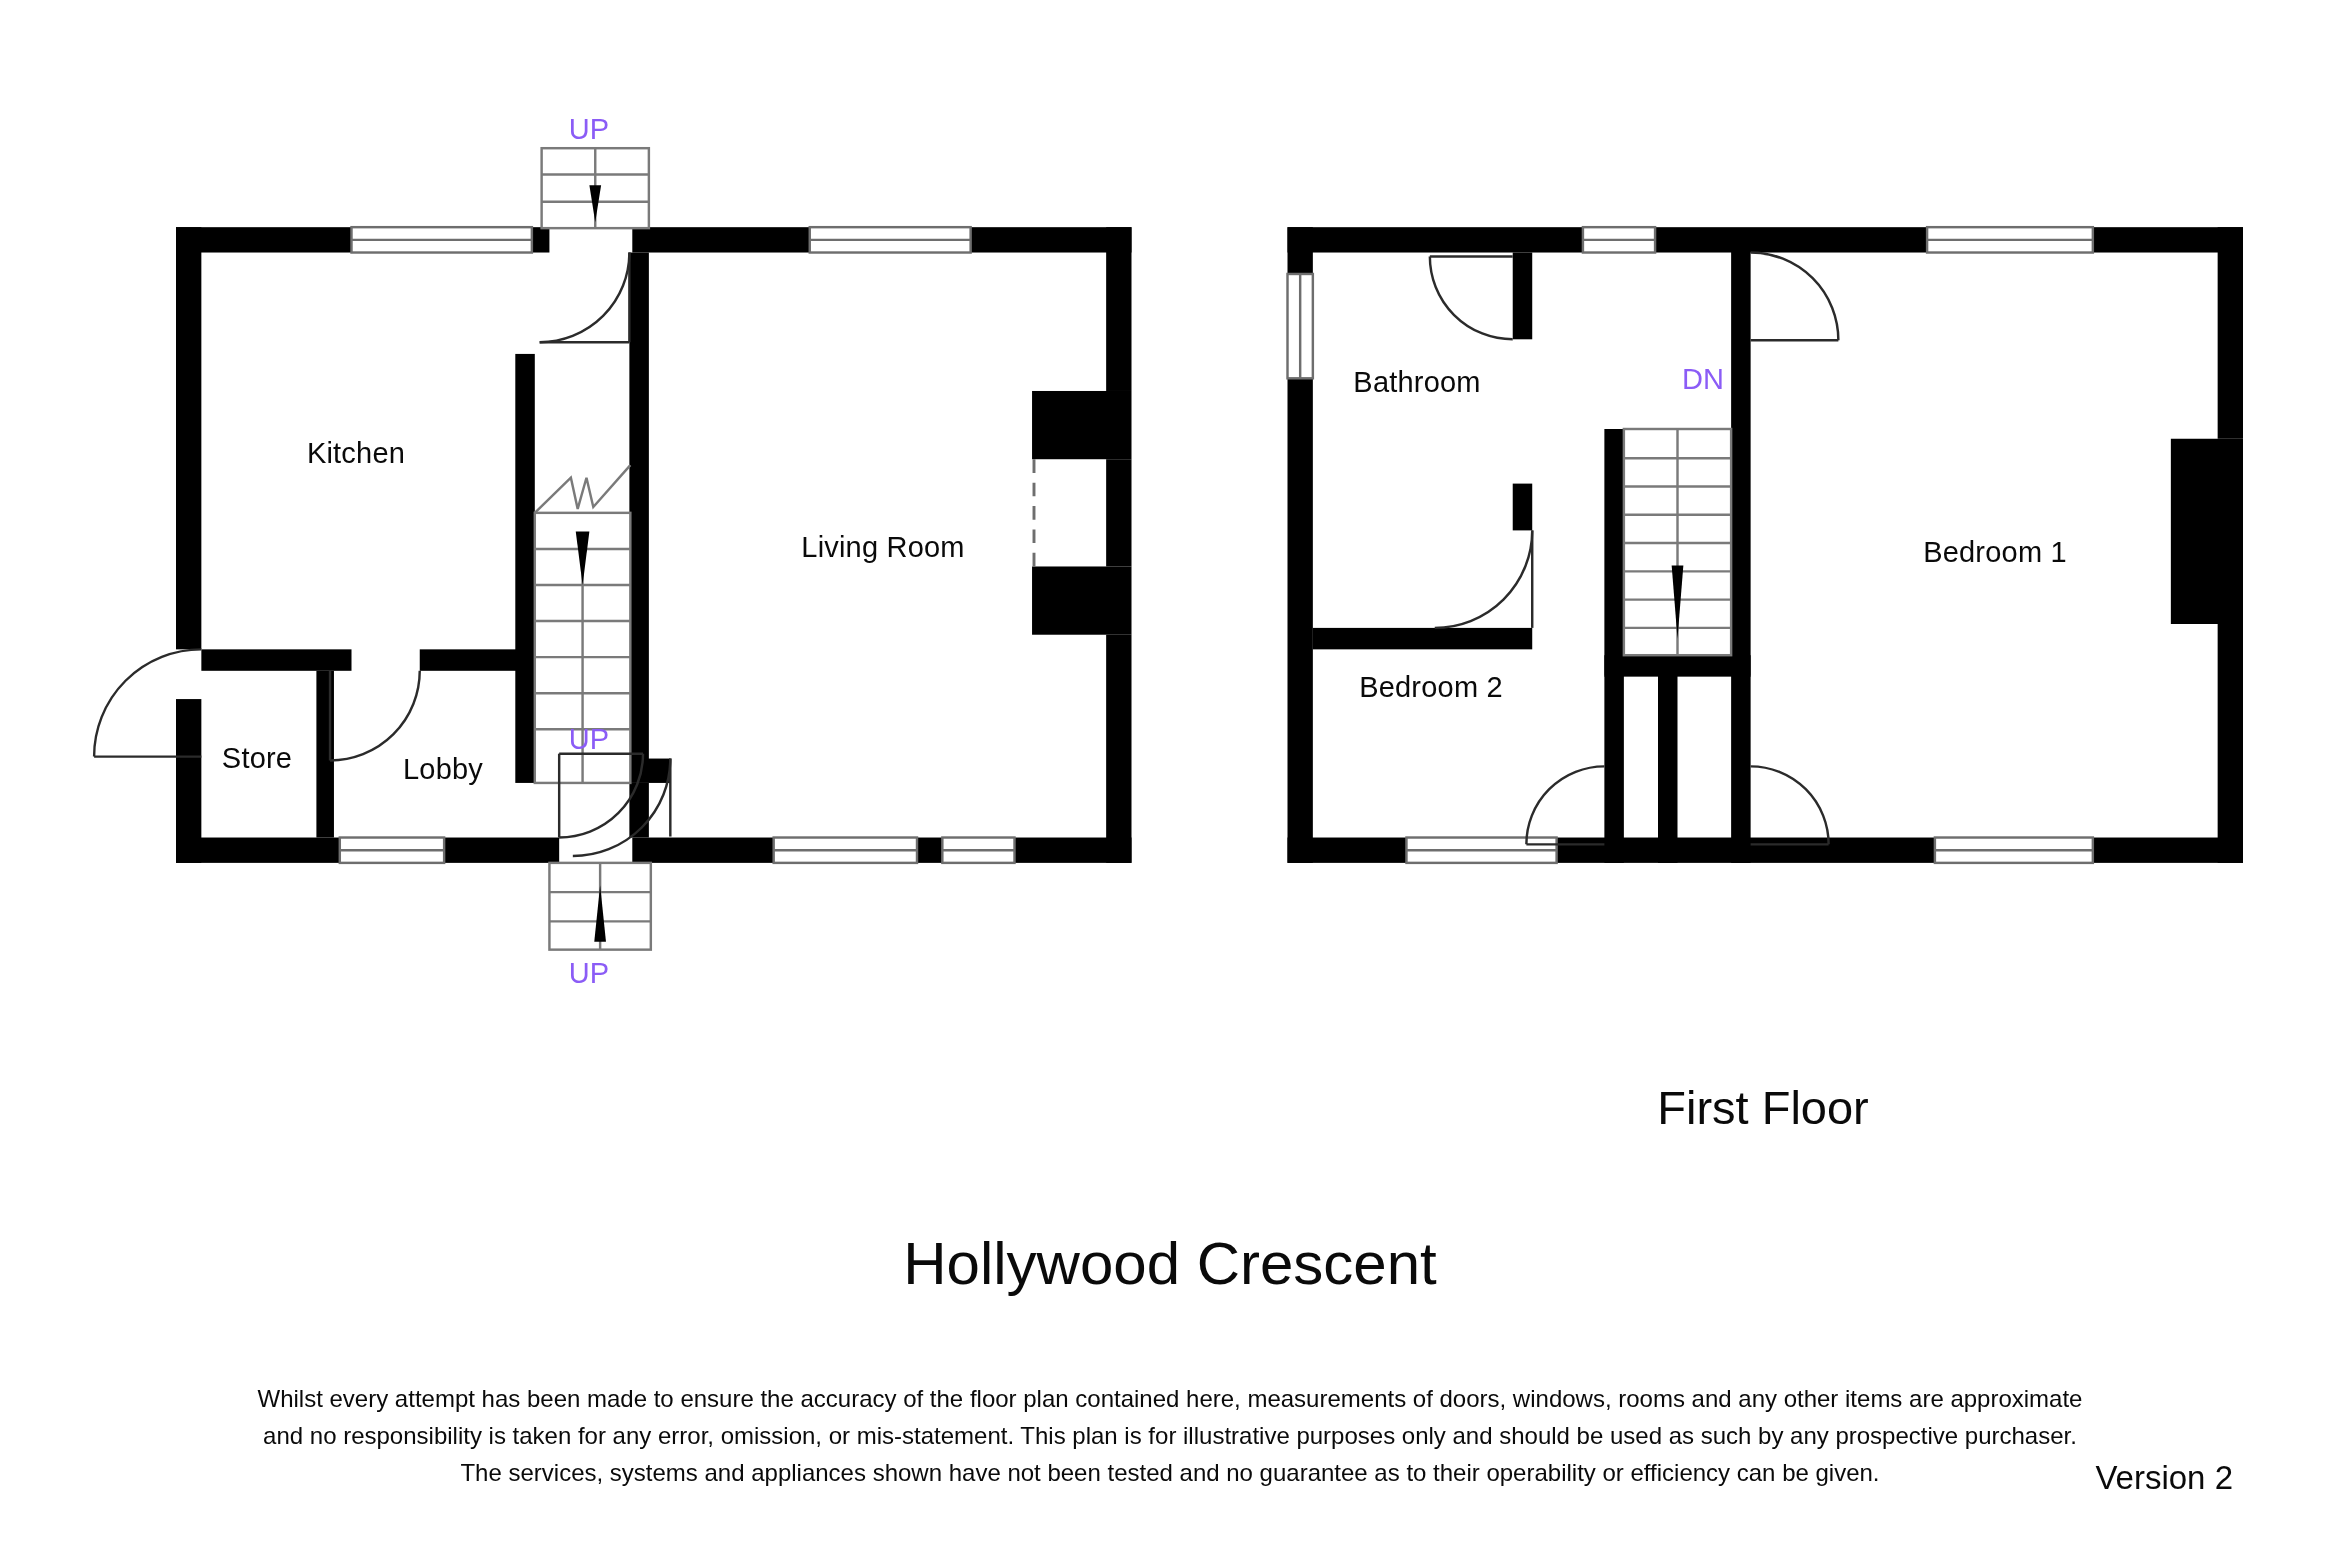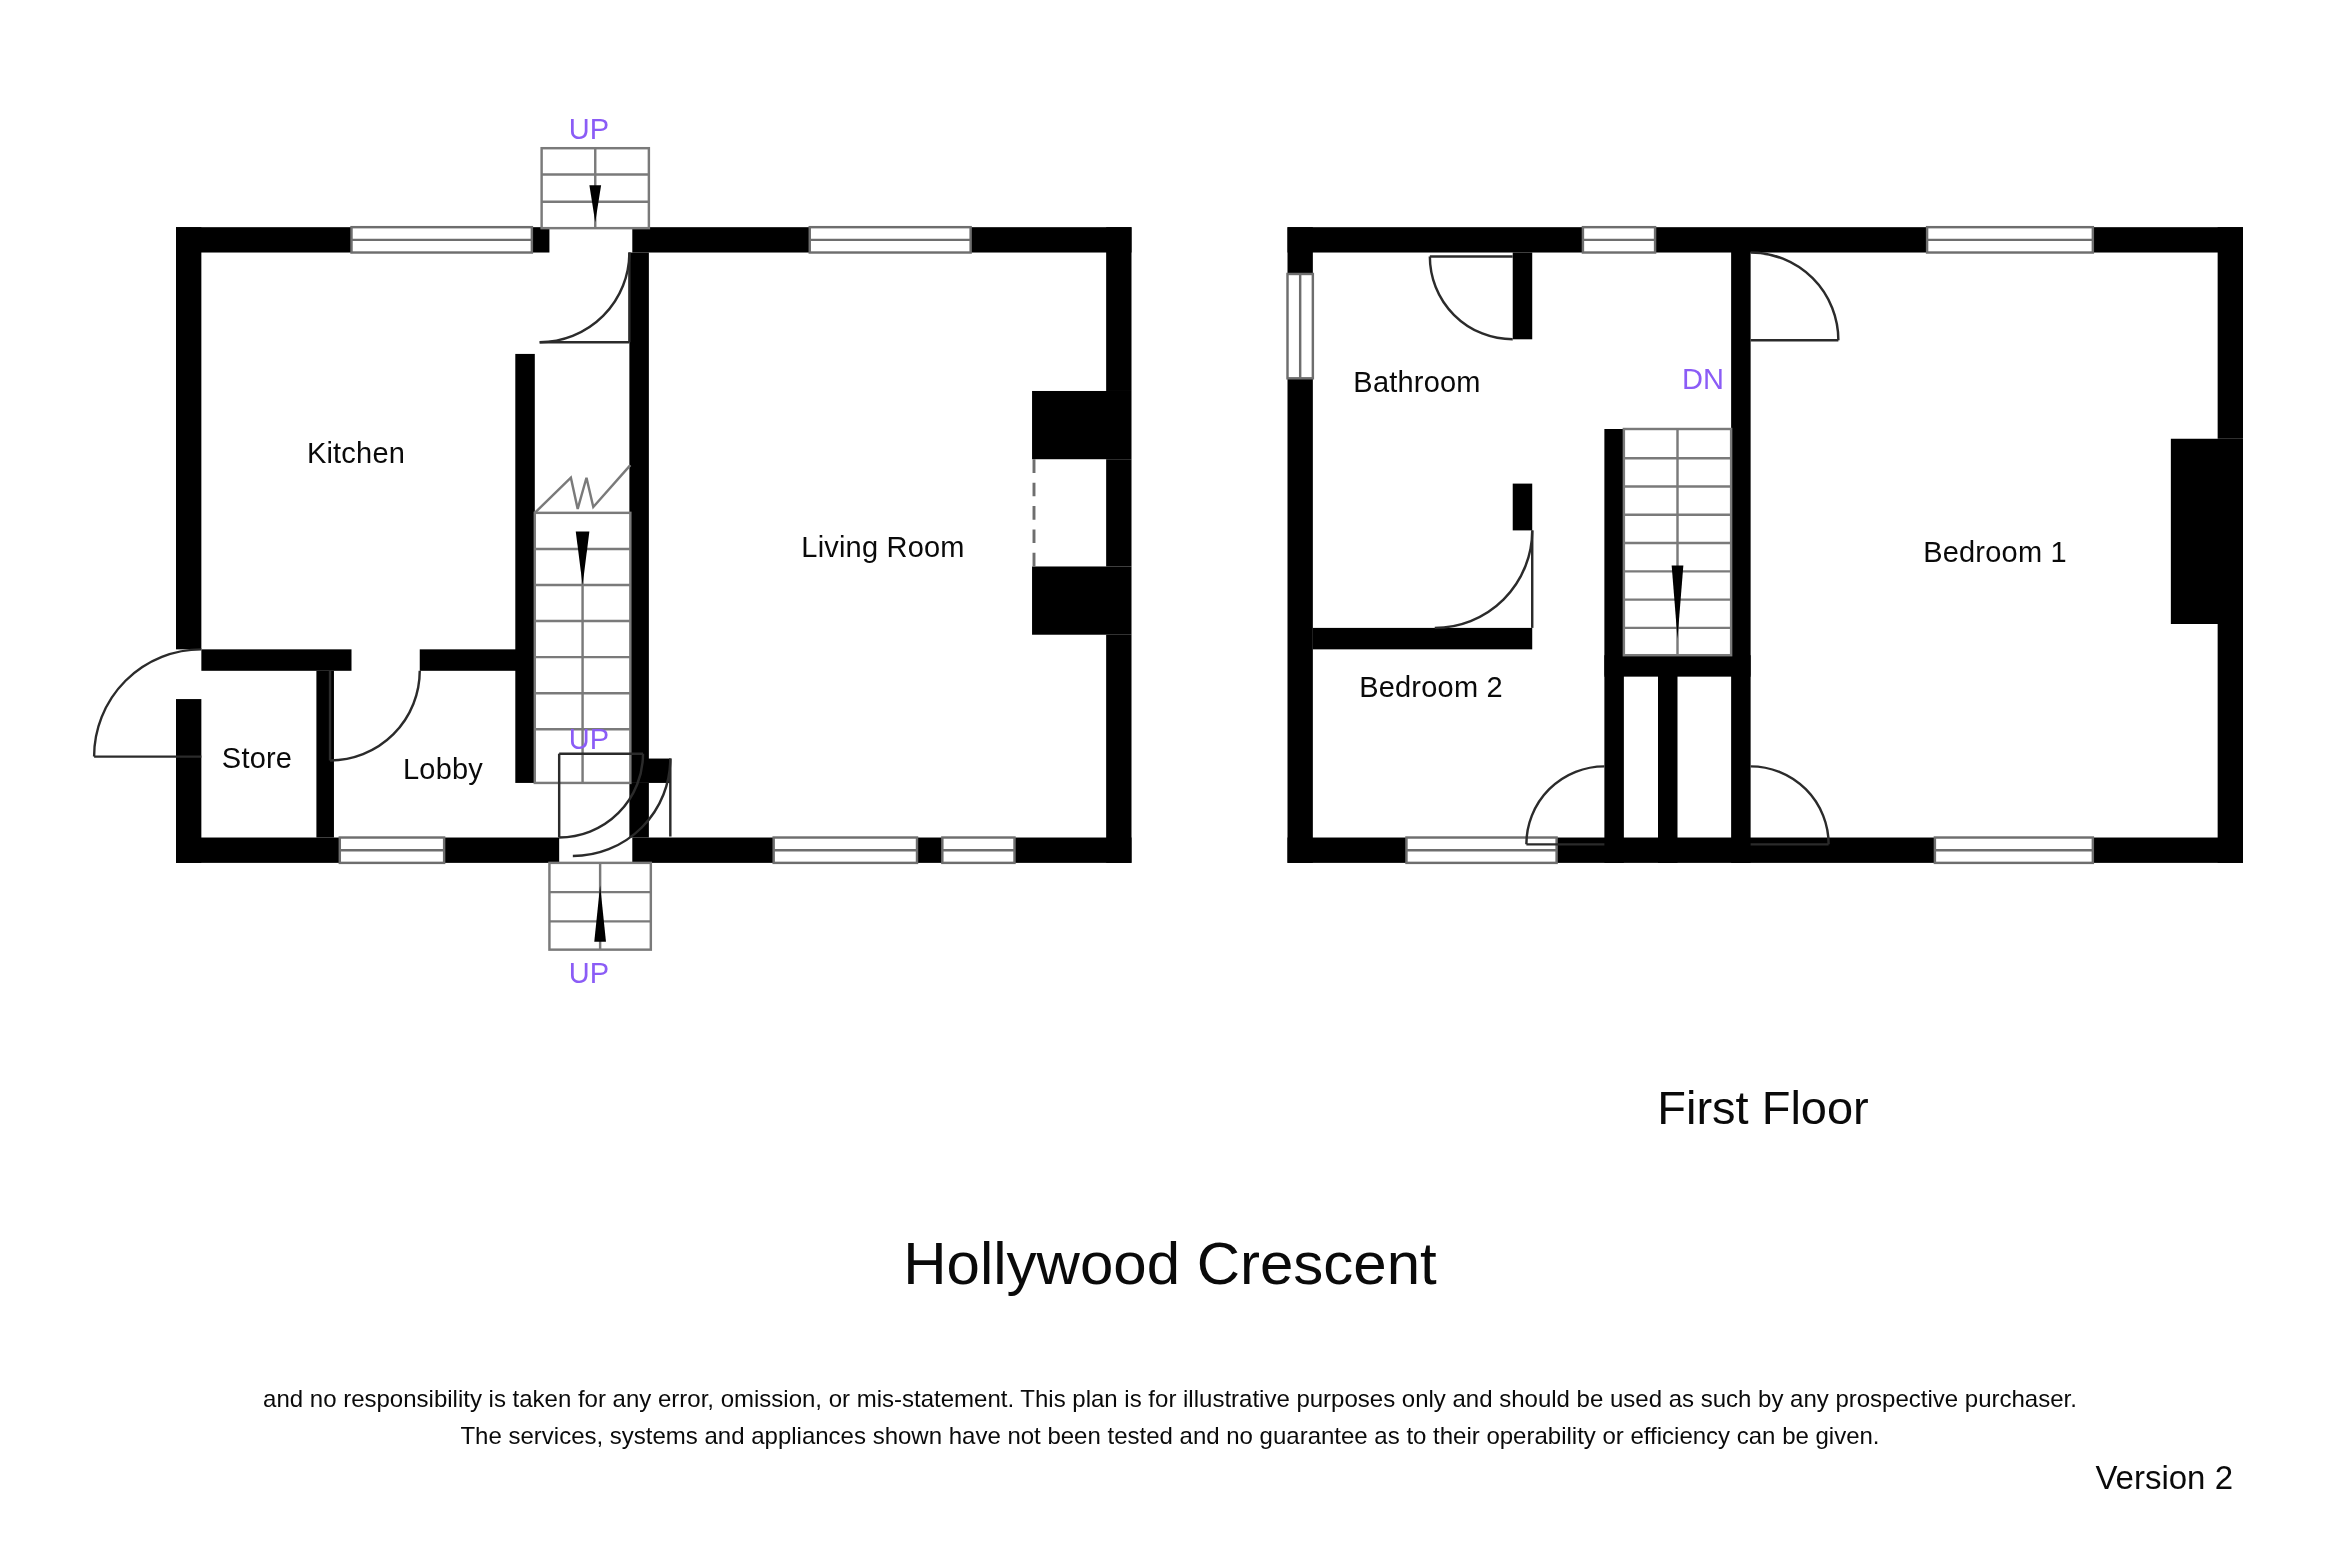--- a/index.html
+++ b/index.html
@@ -317,20 +317,21 @@
   <div class="room-label" style="left:1995px; top:552px;">Bedroom 1</div>
   <div class="room-label" style="left:1395px; top:687px;margin-left:36px;">Bedroom 2</div>
 
   <div class="dir-label" style="left:1703px; top:349px;margin-top:30px;">DN</div>
 
   <div class="floor-caption" style="left:1763px; top:1107px;">First Floor</div>
 
   <div id="title">Hollywood Crescent</div>
 
   <div id="disclaimer">
+    <div>Whilst every attempt has been made to ensure the accuracy of the floor plan contained here, measurements of doors, windows, rooms and any other items are approximate</div>
     <div>and no responsibility is taken for any error, omission, or mis-statement. This plan is for illustrative purposes only and should be used as such by any prospective purchaser.</div>
     <div>The services, systems and appliances shown have not been tested and no guarantee as to their operability or efficiency can be given.</div>
   </div>
 
   <div id="version">Version 2</div>
 
 </div>
 
 
 </body></html>

